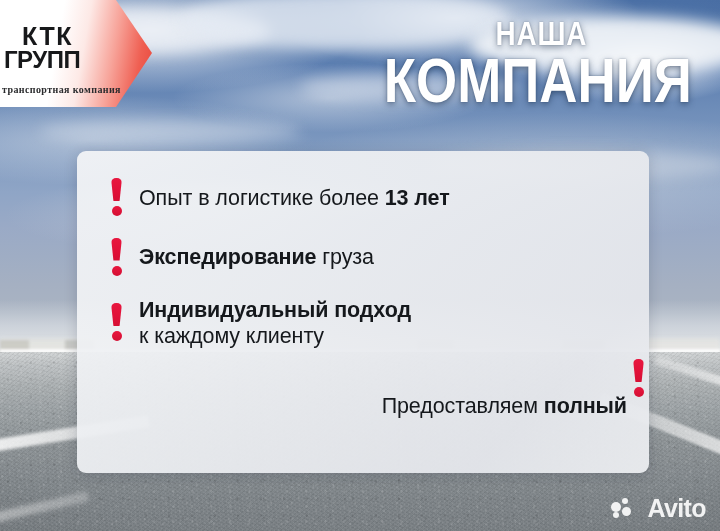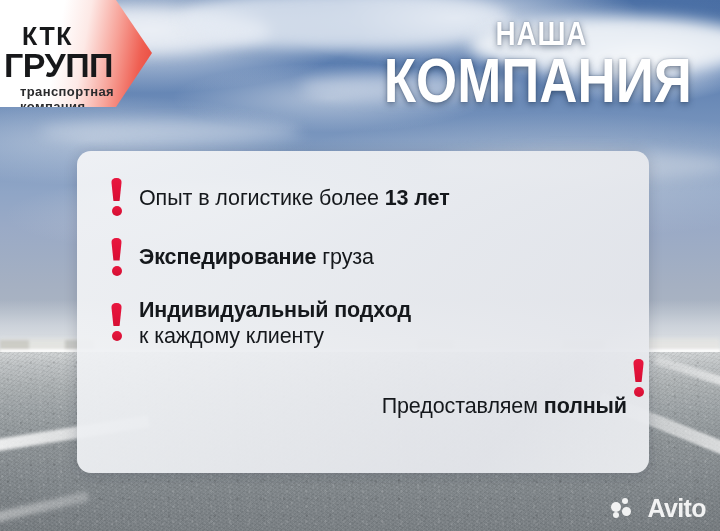--- a/index.html
+++ b/index.html
@@ -150,27 +150,27 @@
   .logo-inner { position:relative; width:100%; height:100%; }
   .logo-ktk {
     position:absolute; left:22px; top:22px;
     font-family:"Liberation Sans", sans-serif;
     font-weight:700; font-size:25px; letter-spacing:1.5px;
     color:#17181a;
   }
   .logo-grupp {
     position:absolute; left:4px; top:46px;
     font-family:"Liberation Sans", sans-serif;
-    font-weight:700; font-size:34px; letter-spacing:-0.5px;
+    font-weight:700; font-size:24px; letter-spacing:-0.5px;
     color:#17181a;
   }
   .logo-sub {
-    position:absolute; left:20px; top:84px;
-    font-family:Liberation Sans, sans-serif;
-    font-weight:700; font-size:13px; letter-spacing:.4px;
+    position:absolute; left:2px; top:84px;
+    font-family:Liberation Serif, serif;
+    font-weight:700; font-size:10px; letter-spacing:.4px;
     color:#2a2b2d;
   }
 
   
   .headline {
     position:absolute; right:28px; top:18px;
     text-align:center; color:#ffffff;
     text-shadow:0 2px 7px rgba(20,40,70,.55), 0 0 2px rgba(20,40,70,.35);
   }
   .headline-small {
@@ -182,21 +182,21 @@
   .headline-big {
     font-family:"Liberation Sans Narrow","Liberation Sans", sans-serif;
     font-weight:700; font-size:63px; line-height:.95;
     letter-spacing:0px; margin-top:2px;
     transform:scaleX(.84); transform-origin:right center;
   }
 
   
   .card {
     position:absolute; left:77px; top:151px; width:572px; height:322px;
-    border-radius:14px;
+    border-radius:9px;
     background:linear-gradient(135deg,
         rgba(244,245,247,.93) 0%,
         rgba(238,240,243,.94) 30%,
         rgba(233,235,239,.945) 55%,
         rgba(229,231,236,.95) 80%,
         rgba(235,237,240,.95) 100%);
     box-shadow:0 2px 14px rgba(20,30,50,.18);
     padding:17px 22px 16px 28px;
   }
   .card-list { display:flex; flex-direction:column; }

